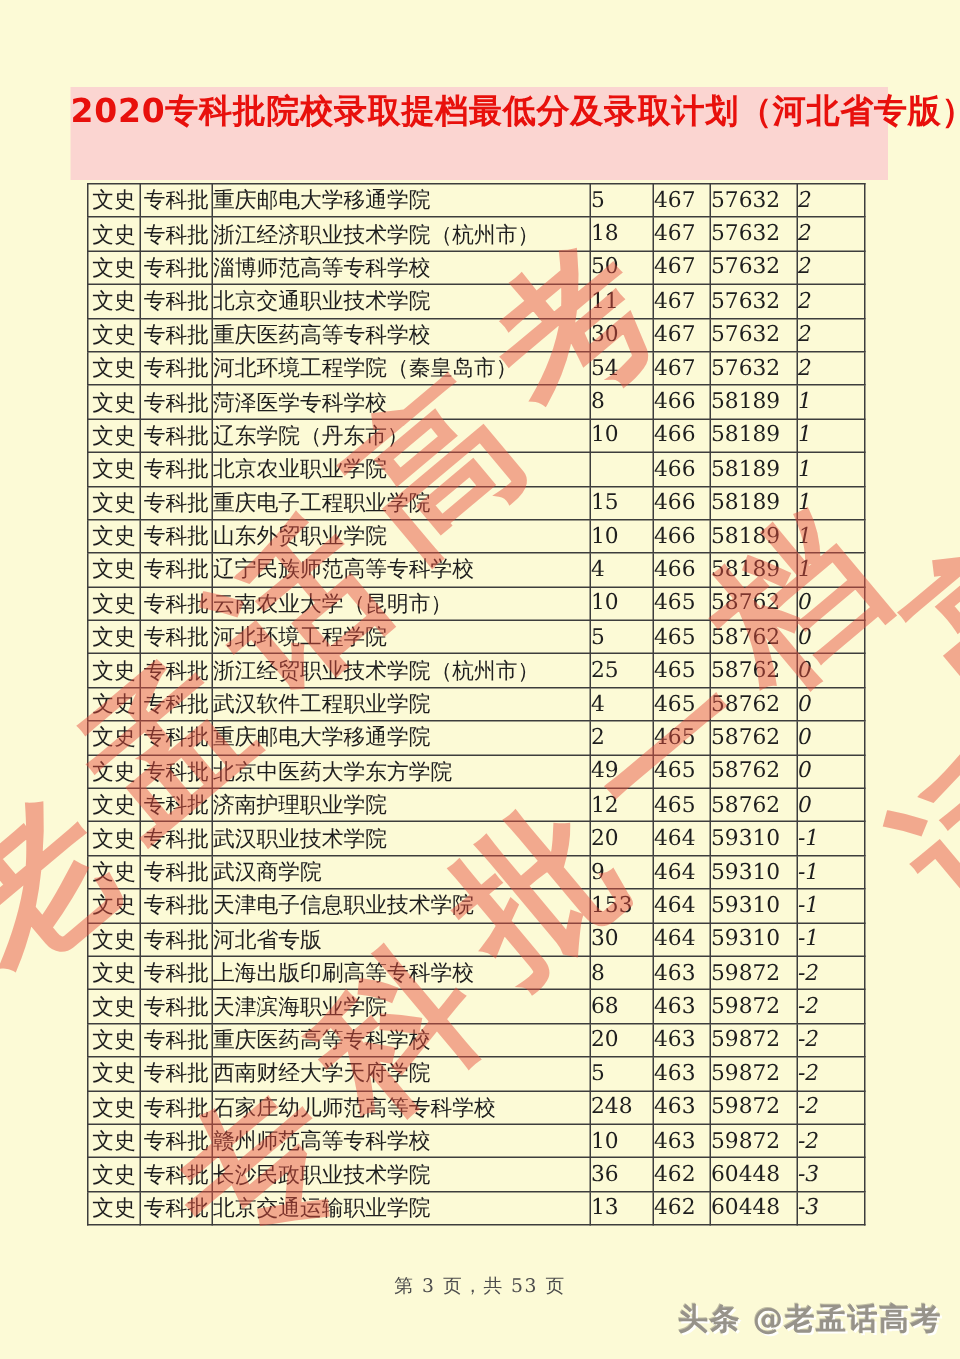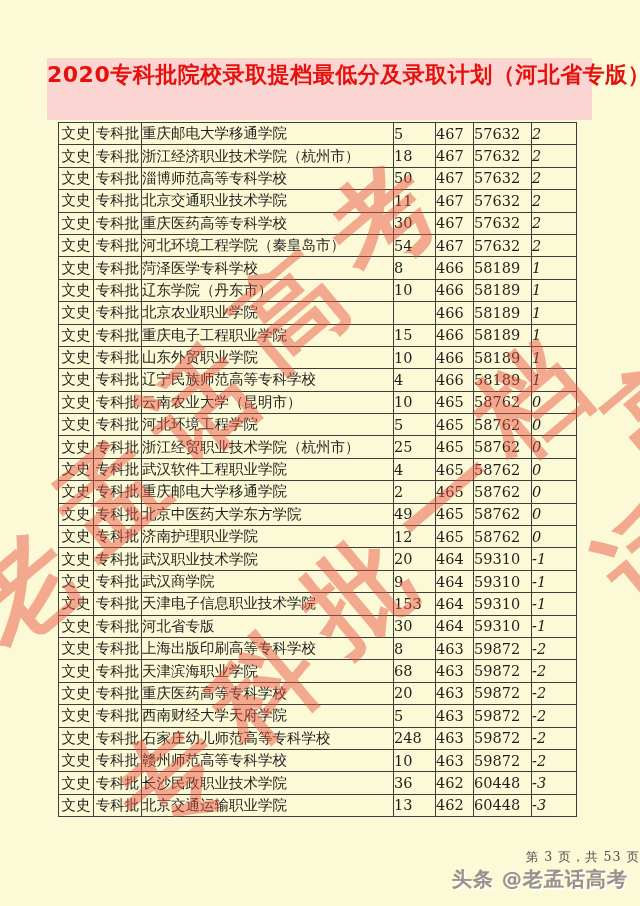--- a/index.html
+++ b/index.html
@@ -41,21 +41,21 @@
   td.c6{background:#c6daf1;font-style:italic;padding-left:6px;}
   
   #watermark{position:absolute;left:0;top:0;width:640px;height:906px;pointer-events:none;}
   #watermark span{
     position:absolute;font-size:105px;line-height:1;font-weight:bold;
     color:rgba(232,78,62,0.47);transform:rotate(-40deg);
     font-family:"DejaVu Sans","Liberation Sans",sans-serif;
   }
   
   .pagenum{
-    position:absolute;left:0;top:849px;width:640px;text-align:right;
+    position:absolute;left:0;top:849px;width:640px;text-align:center;
     font-size:12.5px;color:#4d4d4d;letter-spacing:1px;
   }
   .toutiao{
     position:absolute;right:12px;top:866px;
     font-size:20px;font-weight:bold;color:#97938a;letter-spacing:1px;
     text-shadow:1.5px 1.5px 0 rgba(255,255,255,0.95), -0.5px -0.5px 0 rgba(120,115,105,0.45);
     font-family:"DejaVu Sans","Liberation Sans",sans-serif;
   }
 </style>
 </head>

